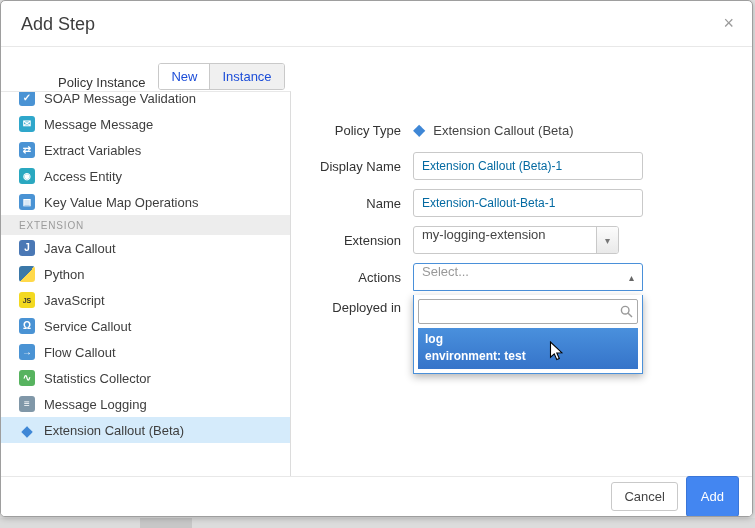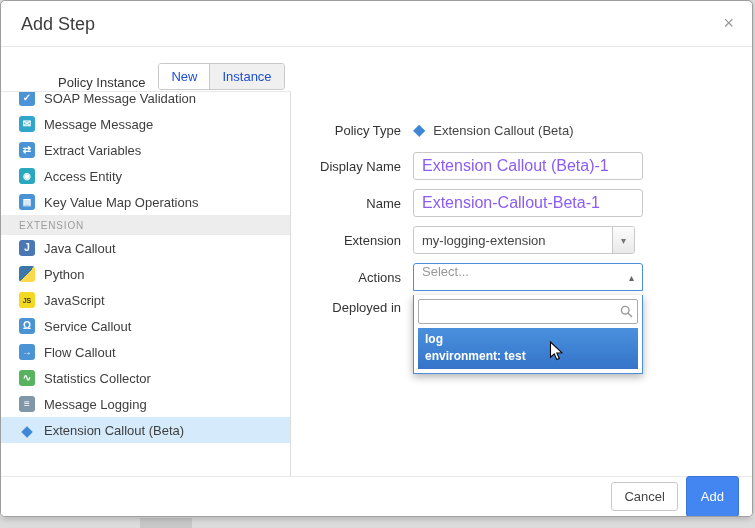--- a/index.html
+++ b/index.html
@@ -63,23 +63,23 @@
   .ic-ext { background:none; color:#3f87d6; font-size:15px; font-weight:normal; }
 
   
   .form { flex:1; position:relative; padding-top:31px; font-size:13px; }
   .f-row { display:flex; align-items:center; margin-bottom:9px; }
   .f-row.ptype { margin-bottom:14px; }
   .f-label { width:110px; text-align:right; margin-right:12px; color:#333; flex:none; }
   .ptype-val { display:flex; align-items:center; color:#444; }
   .ptype-ic { color:#3f87d6; font-size:16px; margin-right:8px; line-height:1; }
   input.f-input { width:230px; height:28px; border:1px solid #c9c9c9; border-radius:3px;
-    padding:0 8px; font-size:16px; font-family:inherit; color:#8b5cf6; background:#fff; }
-  .f-select { position:relative; width:222px; height:28px; border:1px solid #c9c9c9;
-    border-radius:3px; display:flex; align-items:center; padding-left:8px; color:#444;
+    padding:0 8px; font-size:12px; font-family:inherit; color:#0369a1; background:#fff; }
+  .f-select { position:relative; width:206px; height:28px; border:1px solid #c9c9c9;
+    border-radius:3px; display:flex; padding-left:8px; color:#444;
     cursor:pointer; background:#fff; }
   .caret-box { position:absolute; right:0; top:0; width:22px; height:26px;
     border-left:1px solid #c9c9c9; border-radius:0 2px 2px 0;
     background:linear-gradient(#fcfcfc,#e9e9e9);
     display:flex; align-items:center; justify-content:center; color:#777; font-size:10px; }
   .f-combo { position:relative; width:230px; height:28px; border:1px solid #4a90d9;
     border-radius:3px 3px 0 0; display:flex; padding-left:8px;
     color:#999; cursor:pointer; background:#fff; }
   .f-combo .caret { position:absolute; right:8px; top:9px; color:#666; font-size:10px; line-height:1; }
   .deployed-row { margin-top:0; }

